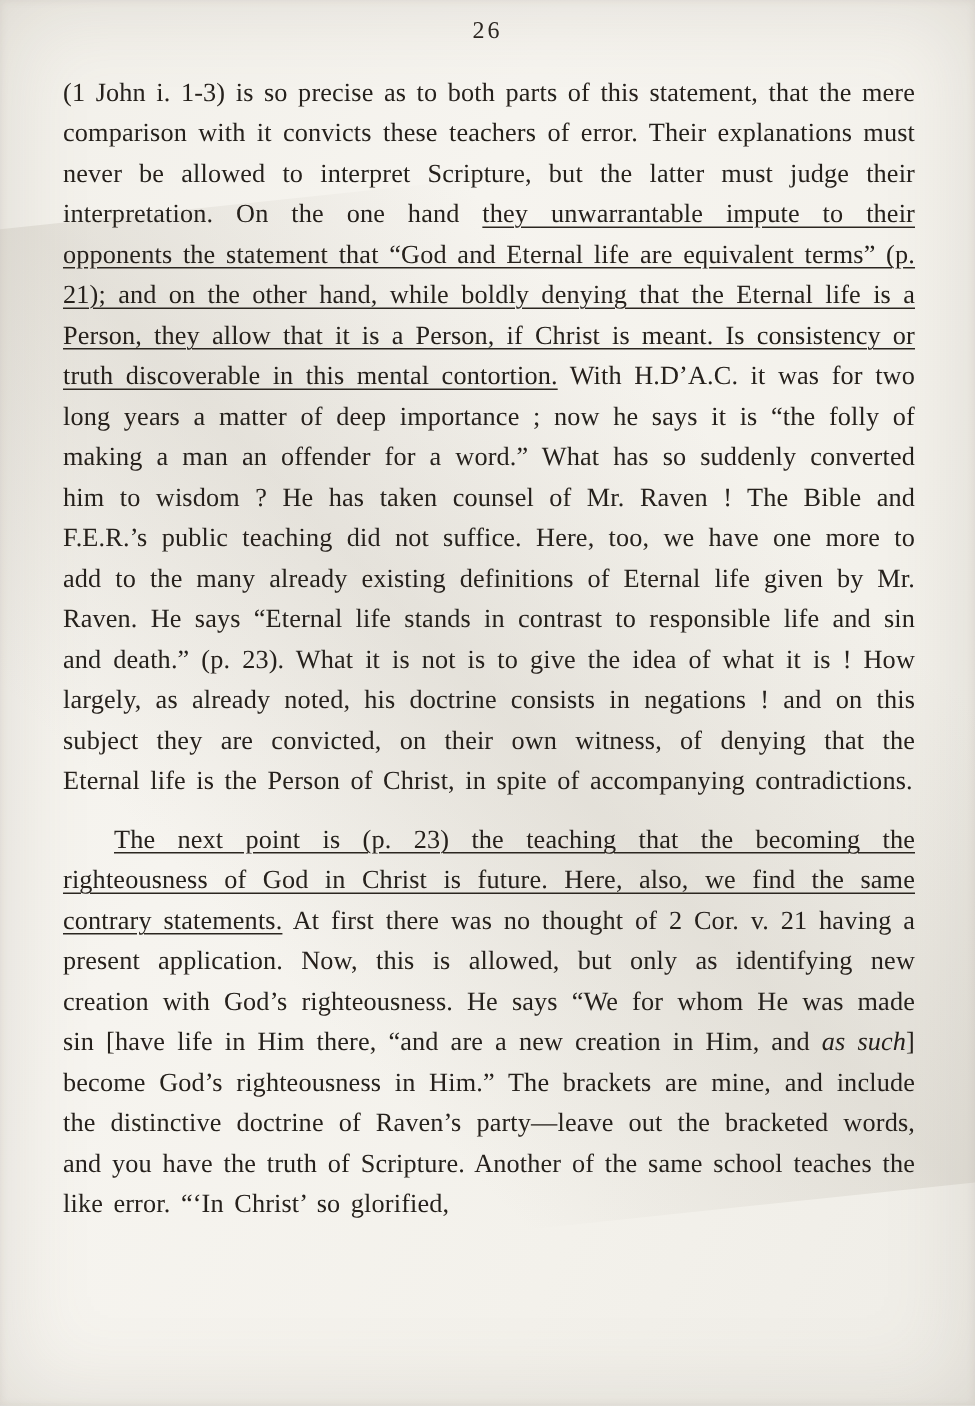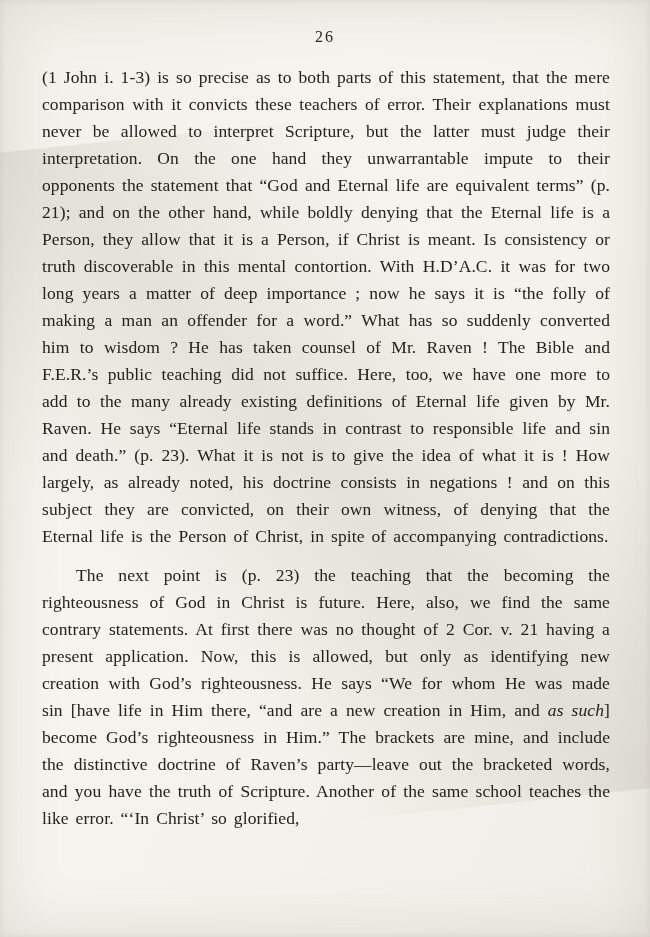--- a/index.html
+++ b/index.html
@@ -29,21 +29,21 @@
       rgba(186,180,168,0.20) 44%,
       rgba(186,180,168,0.28) 50%,
       rgba(186,180,168,0.20) 56%,
       rgba(255,255,255,0) 70%);
     transform: rotate(-6deg);
     pointer-events: none;
   }
   .page-number {
     position: relative;
     text-align: center;
-    padding-top: 28px;
+    padding-top: 12px;
     font-size: 16px;
     letter-spacing: 2px;
     color: #2b2620;
   }
   .text-block {
     position: relative;
     margin: 18px 40px 0 42px;
     font-size: 17.5px;
     line-height: 27px;
     text-align: justify;
@@ -51,20 +51,21 @@
     letter-spacing: 0.1px;
   }
   .paragraph {
     margin: 0;
   }
   .paragraph.indented {
     text-indent: 34px;
     margin-top: 12px;
   }
   .seg-underline {
+    text-decoration: underline;
     text-decoration-thickness: 1.2px;
     text-underline-offset: 3px;
     text-decoration-color: #2b2620;
   }
   .seg-italic {
     font-style: italic;
   }
 </style>
 </head>
 <body>

